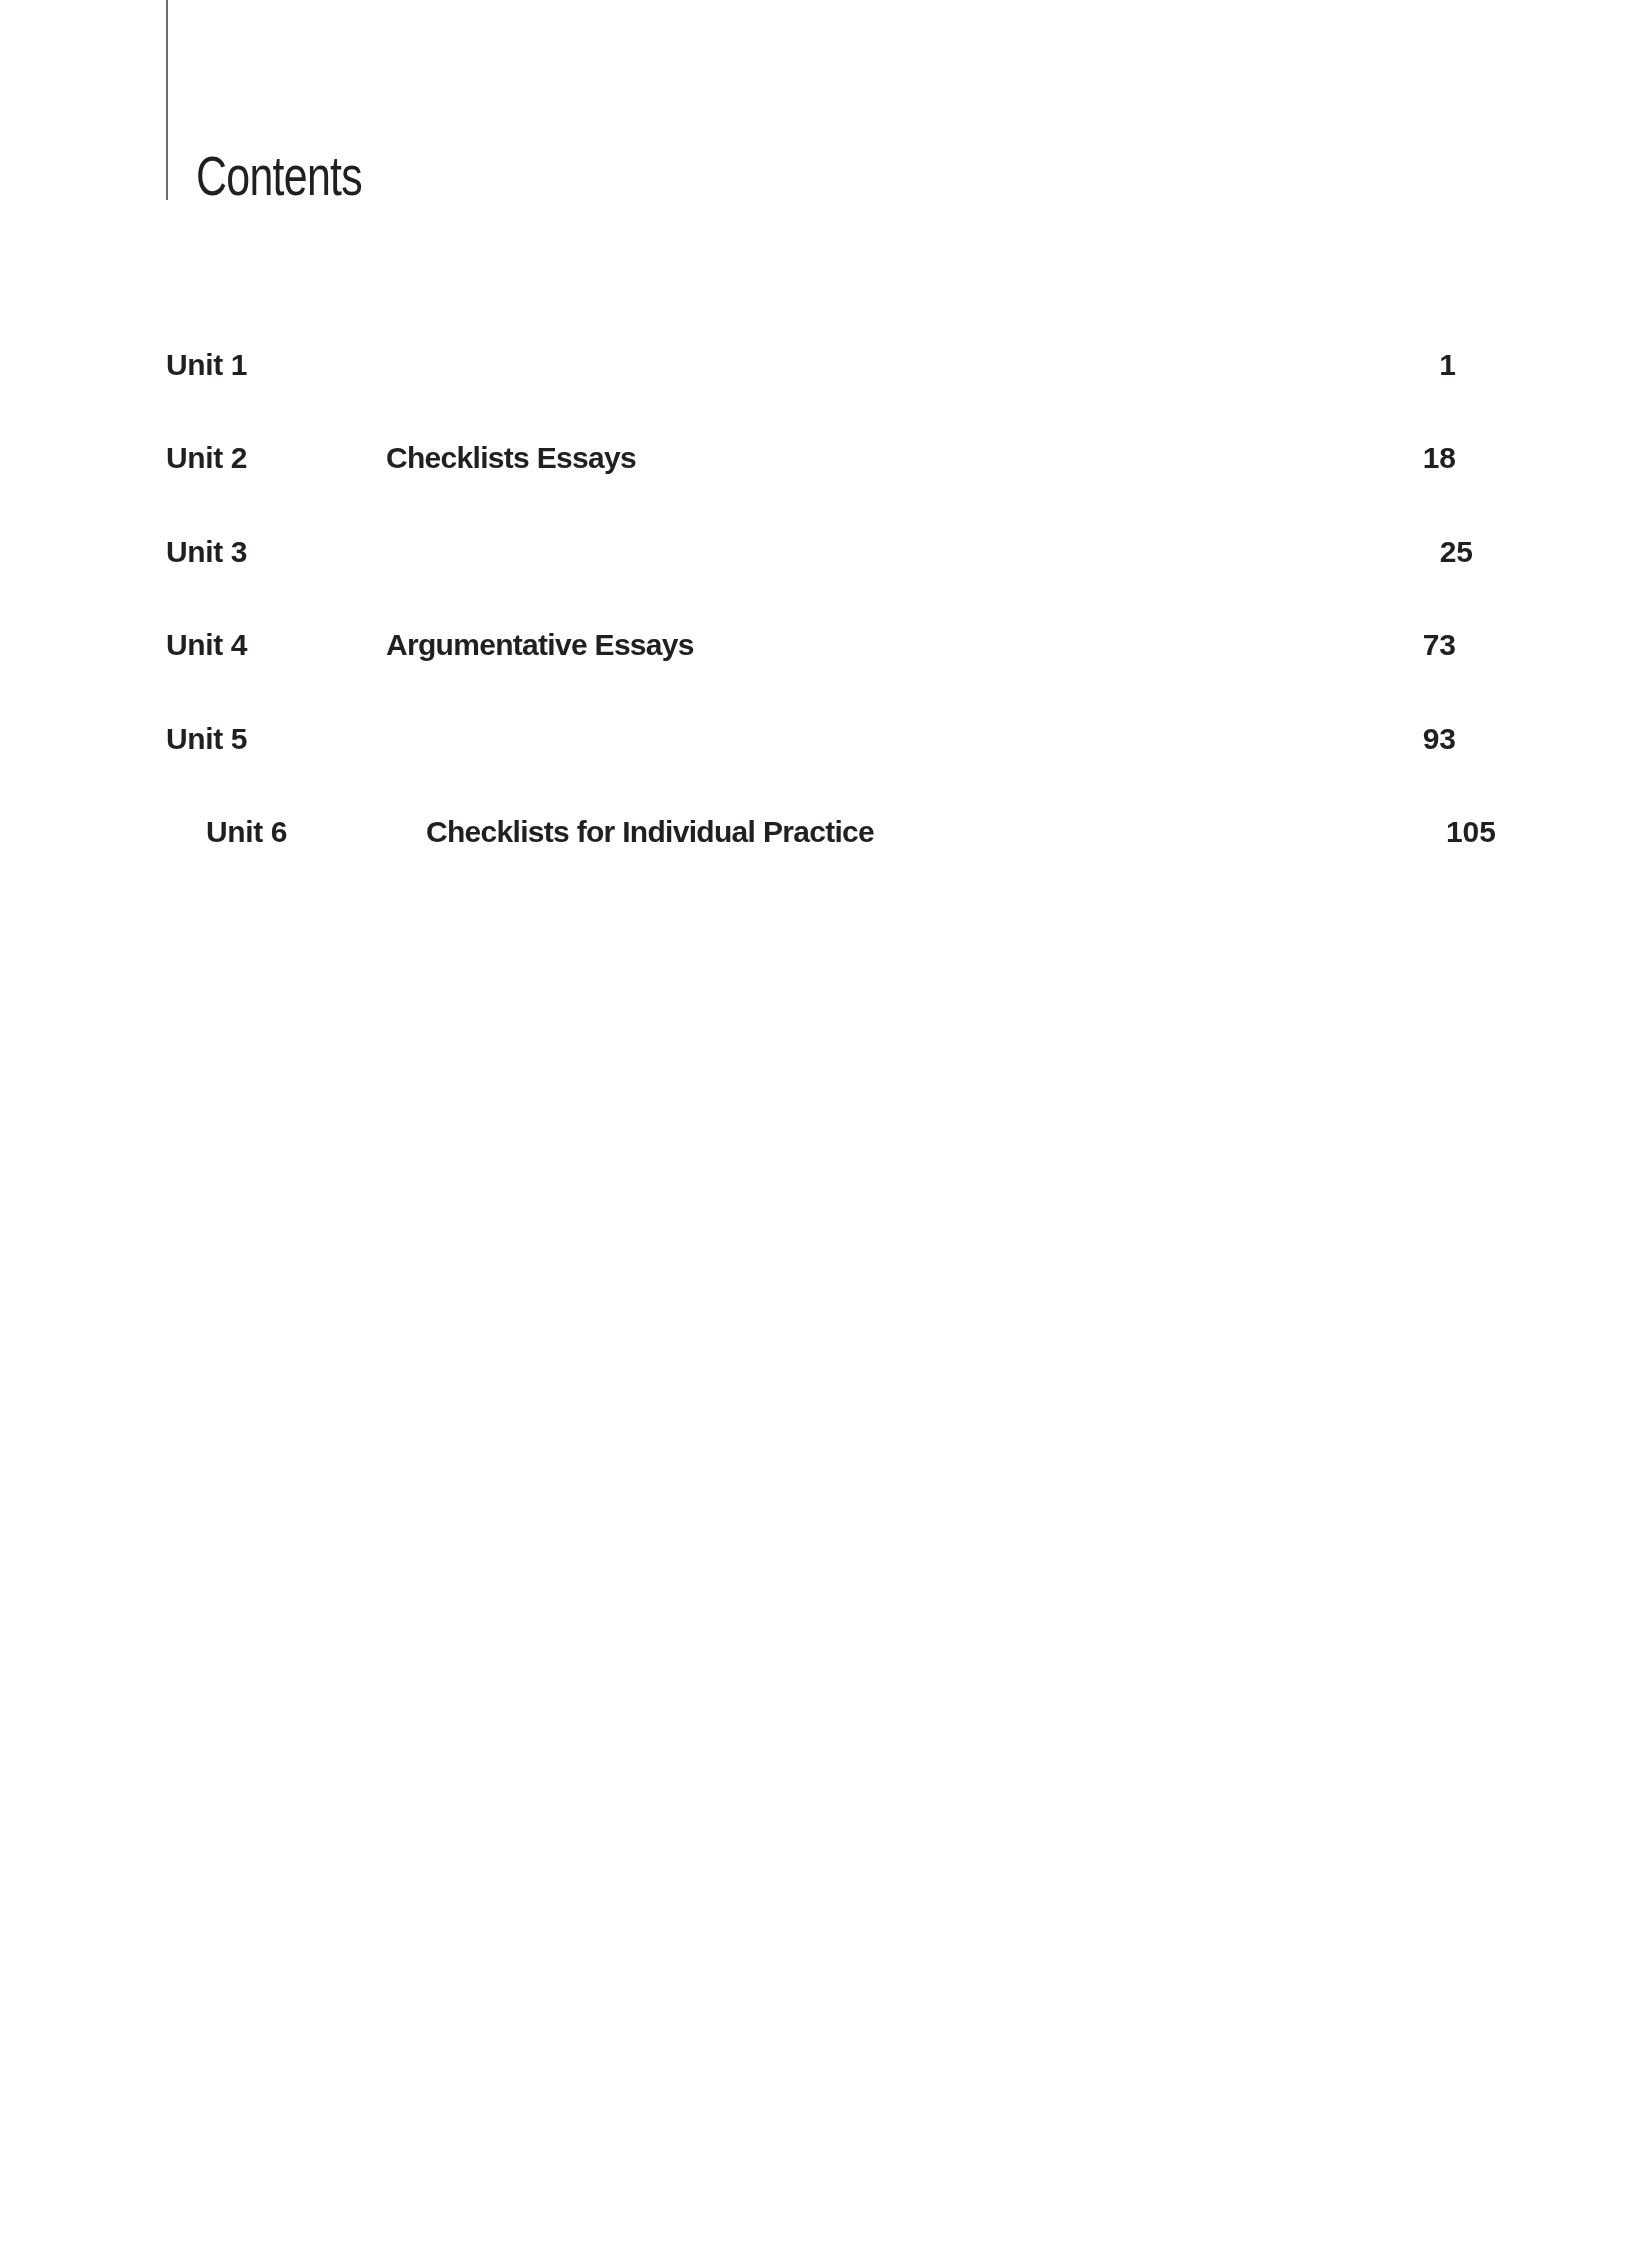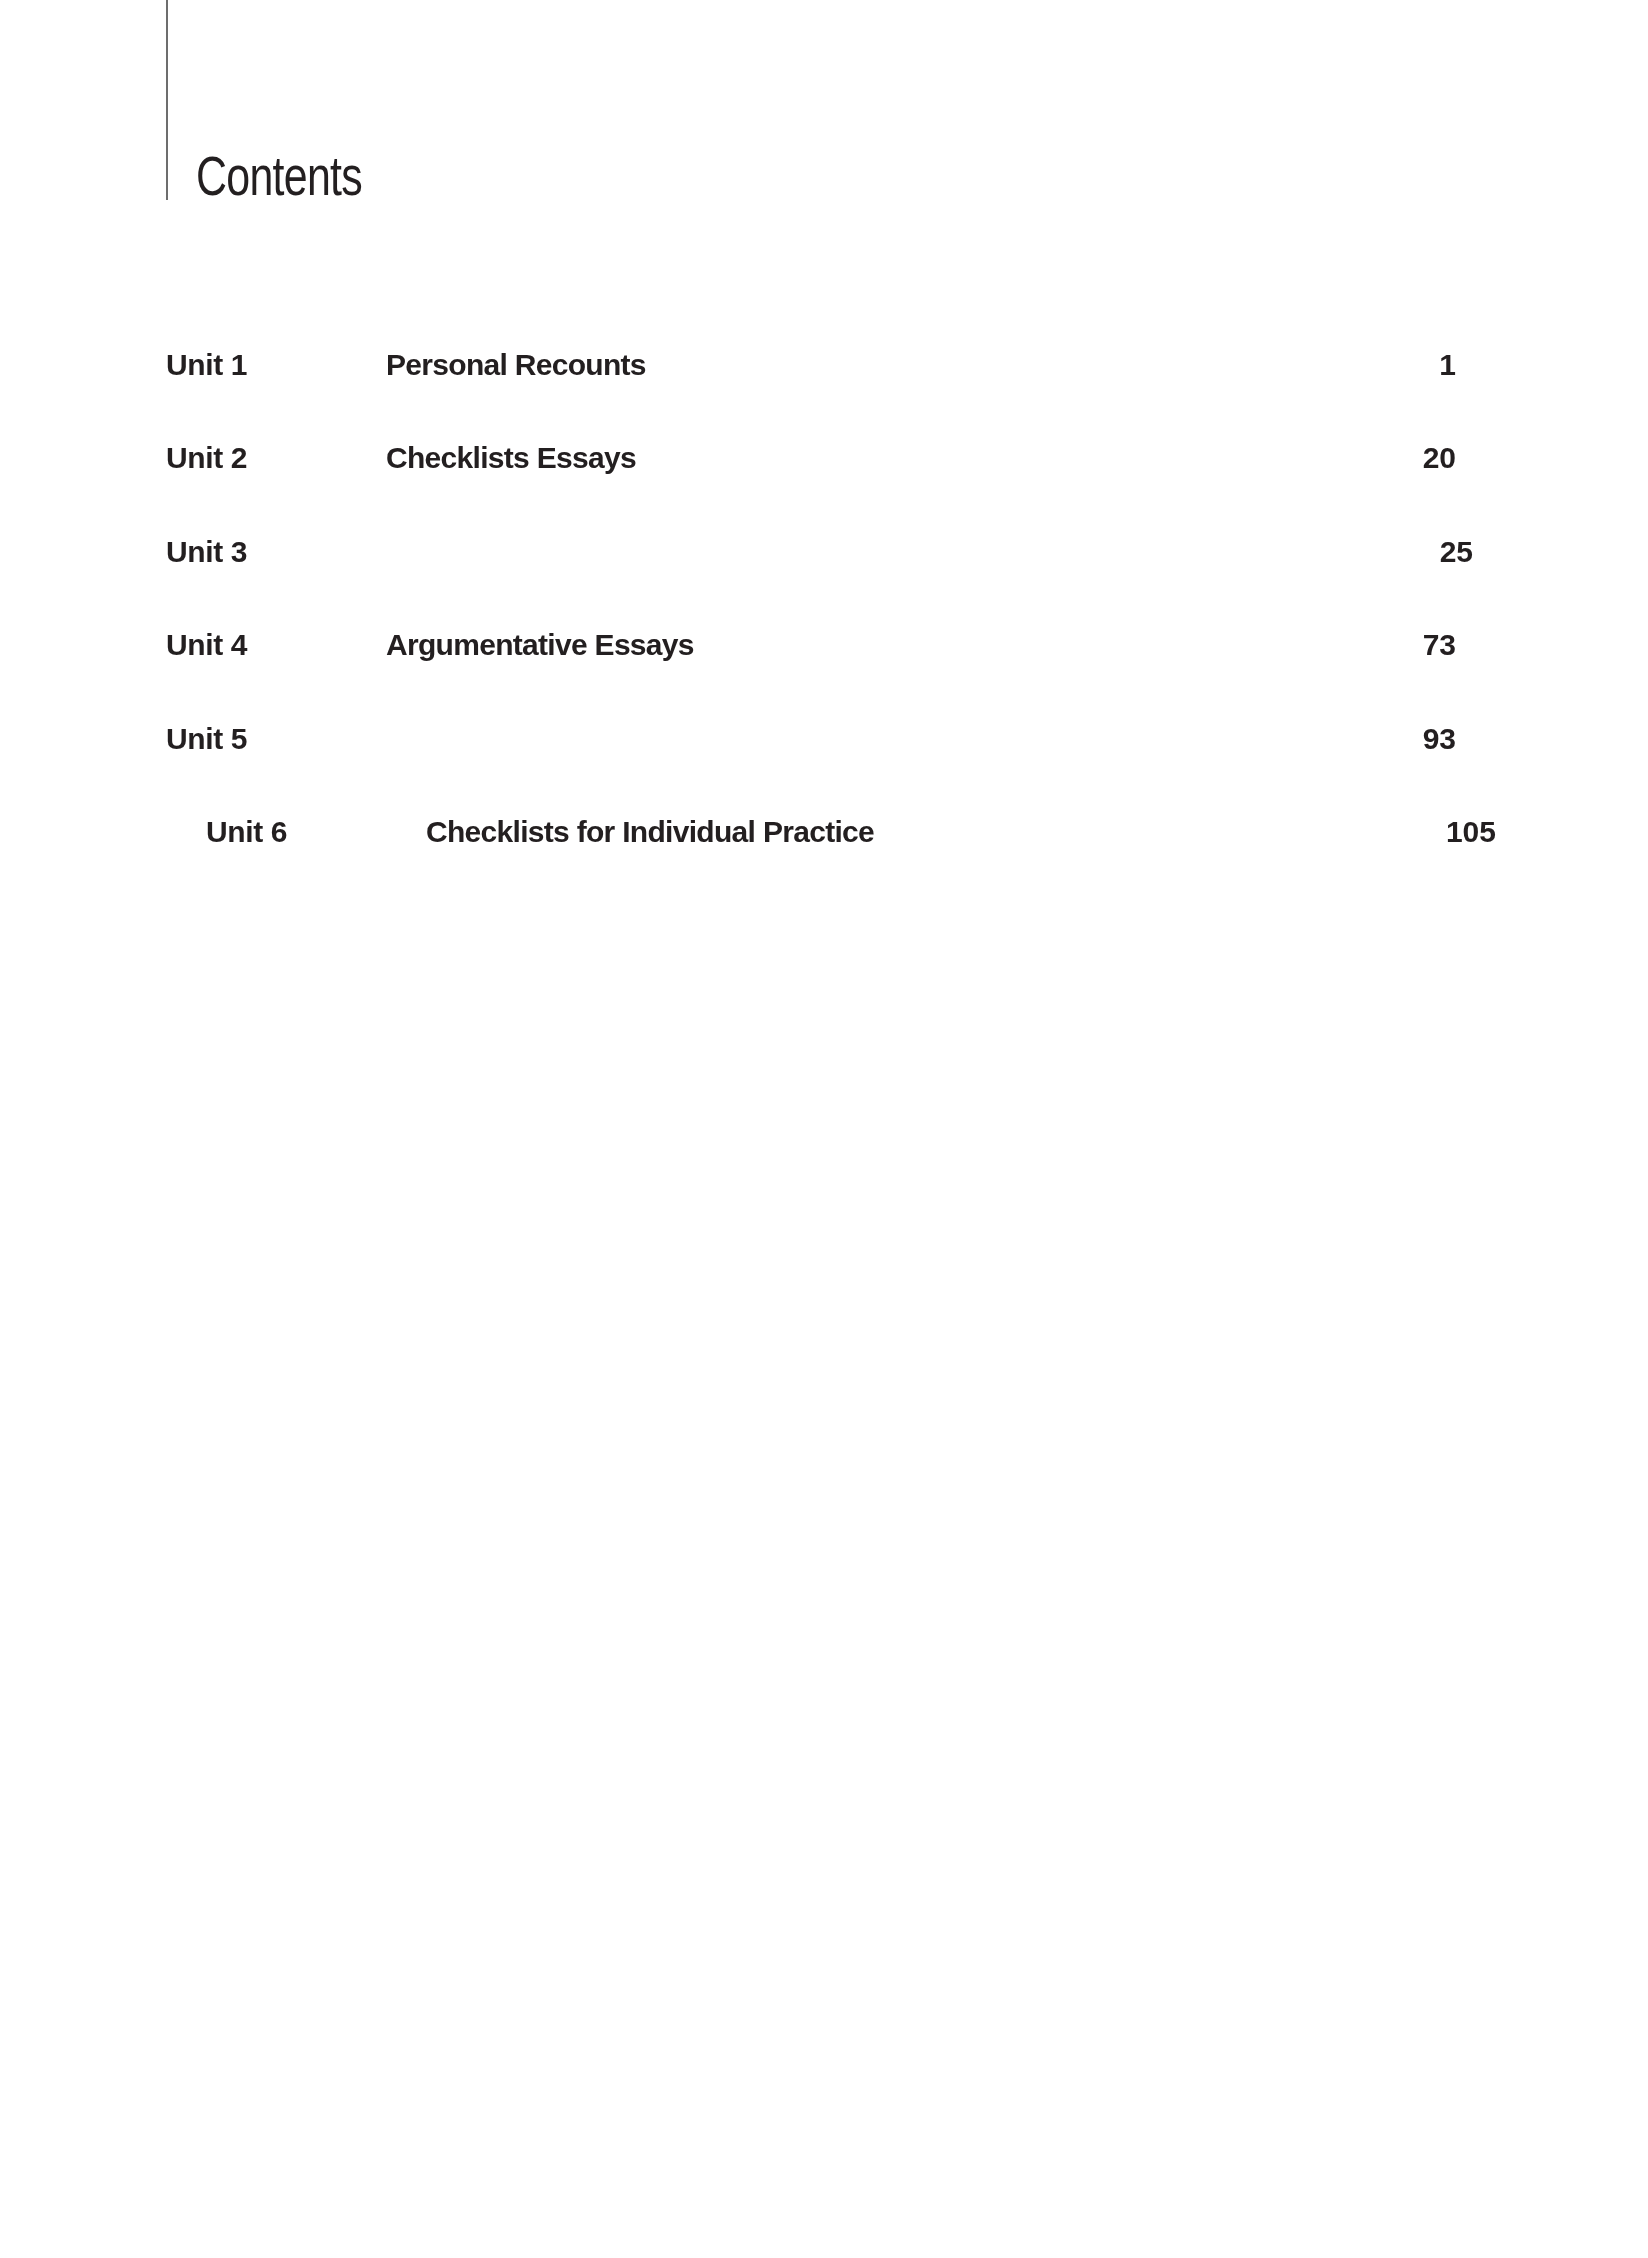--- a/index.html
+++ b/index.html
@@ -79,28 +79,27 @@
 <body>
 
 <div class="rule"></div>
 
 <h1 class="title" style="margin:0;">Contents</h1>
 
 <div class="toc">
 
   <div class="toc-row" style="top:338px;">
     <span class="toc-unit">Unit 1</span>
-    <span class="toc-title">Personal Recounts</span>
     <span class="toc-page">1</span>
   </div>
 
   <div class="toc-row" style="top:431px;">
     <span class="toc-unit">Unit 2</span>
     <span class="toc-title">Checklists Essays</span>
-    <span class="toc-page">20</span>
+    <span class="toc-page">18</span>
   </div>
 
   <div class="toc-row" style="top:525px;padding-left:17px;">
     <span class="toc-unit">Unit 3</span>
     <span class="toc-page">25</span>
   </div>
 
   <div class="toc-row" style="top:618px;">
     <span class="toc-unit">Unit 4</span>
     <span class="toc-title">Argumentative Essays</span>

